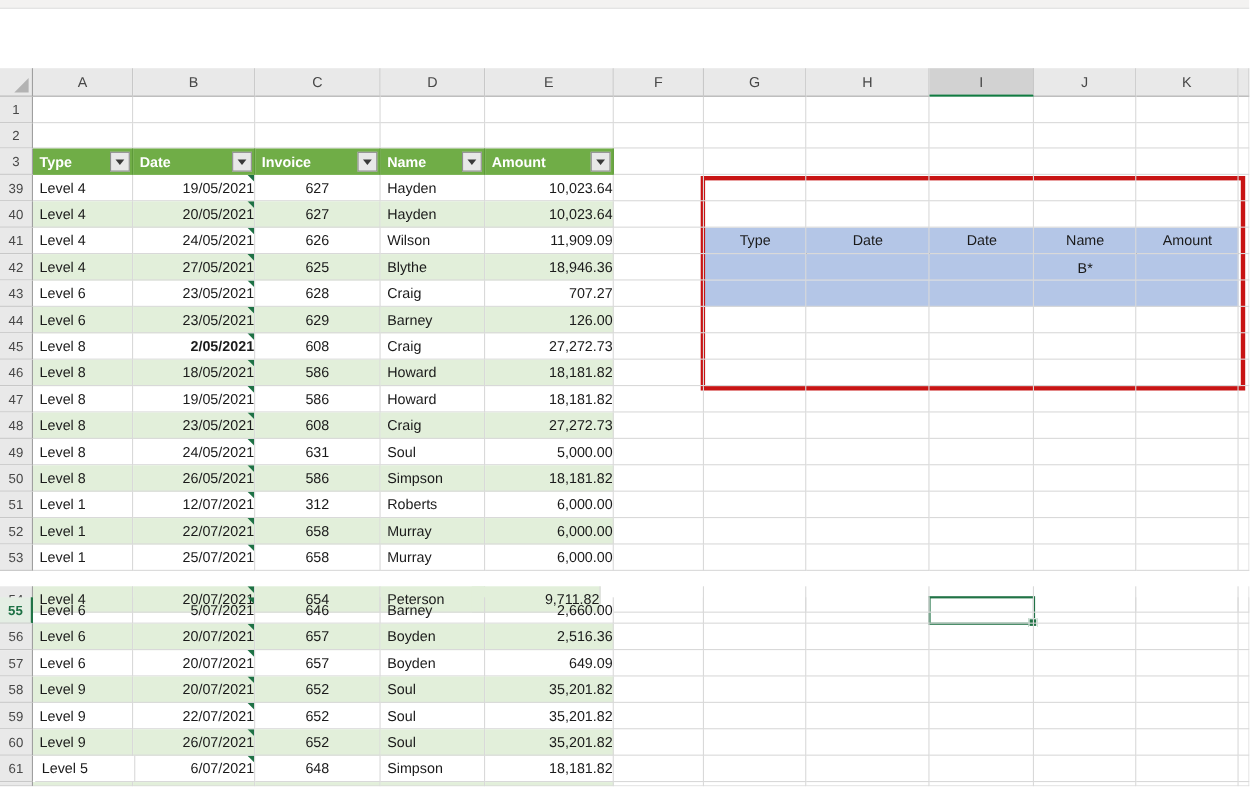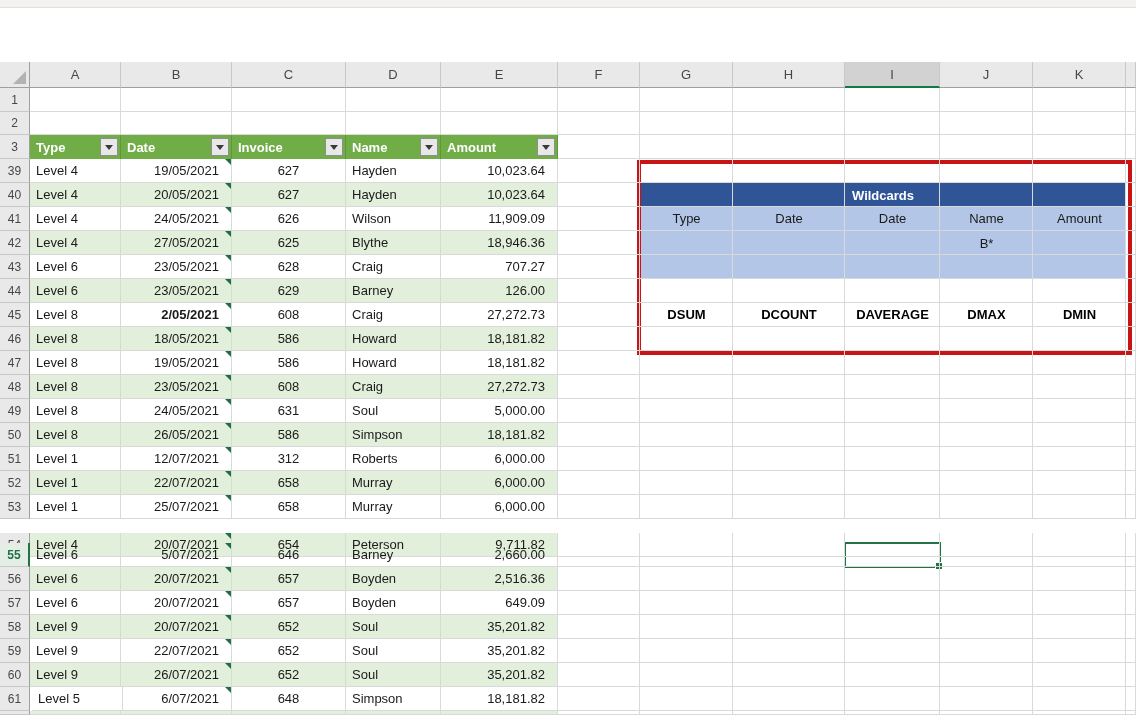--- a/index.html
+++ b/index.html
@@ -45,21 +45,21 @@
   .row-h { position:absolute; left:0; top:0; width:30px; height:100%;
     background:#e9e9e9; border-right:1px solid #9f9f9f; border-bottom:1px solid #c8c8c8;
     font-size:12px; color:#474747; display:flex; align-items:center; justify-content:center; }
   .row-h.selected { background:#e4eee4; color:#1e7145; border-right:2px solid #217346; font-weight:bold; }
   .cell { position:absolute; top:0; height:100%;
     border-right:1px solid #d9d9d9; border-bottom:1px solid #d9d9d9;
     font-size:13px; color:#1a1a1a; display:flex; align-items:center; overflow:hidden; }
   .cell.banded { background:#e2efda; }
   .cell.al { justify-content:flex-start; padding-left:6px; }
   .cell.ac { justify-content:center; }
-  .cell.ar { justify-content:flex-end; padding-right:12px; }
+  .cell.ar { justify-content:flex-end; padding-right:0; }
   .cell.tri::after { content:""; position:absolute; top:0; right:0; width:0; height:0;
     border-top:6px solid #1e7145; border-left:6px solid transparent; }
   
   .thead-cell { position:absolute; top:0; height:100%; background:#70ad47; color:#fff;
     font-weight:bold; font-size:13px; display:flex; align-items:center; padding-left:6px;
     border-right:1px solid #5d9939; }
   .filter-btn { position:absolute; right:2px; top:3px; width:18px; height:18px;
     background:#e8e8e8; border:1px solid #8e8e8e; display:flex; align-items:center;
     justify-content:center; }
   .filter-arrow { width:0; height:0; border-left:4px solid transparent;
@@ -104,43 +104,35 @@
       <div class="col-h" style="left: 640px; width: 93px;">G</div>
       <div class="col-h" style="left: 733px; width: 112px;">H</div>
       <div class="col-h selected" style="left: 845px; width: 95px;">I</div>
       <div class="col-h" style="left: 940px; width: 93px;">J</div>
       <div class="col-h" style="left: 1033px; width: 93px;">K</div>
       <div class="col-h" style="left: 1126px; width: 10px;"></div>
     </div>
 
   <div class="grid">
 
-    <div class="wc-title">Wildcards</div>
     <div class="wc-row wc-blue wc-bb" style="top:119px">
         <div class="wc-cell" style="left: 0px; width: 93px;">Type</div>
         <div class="wc-cell" style="left: 93px; width: 112px;">Date</div>
         <div class="wc-cell" style="left: 205px; width: 95px;">Date</div>
         <div class="wc-cell" style="left: 300px; width: 93px;">Name</div>
         <div class="wc-cell" style="left: 393px; width: 93px;">Amount</div>
       </div>
     <div class="wc-row wc-blue" style="top:143px">
         <div class="wc-cell" style="left: 0px; width: 93px;"></div>
         <div class="wc-cell" style="left: 93px; width: 112px;"></div>
         <div class="wc-cell" style="left: 205px; width: 95px;"></div>
         <div class="wc-cell" style="left: 300px; width: 93px;">B*</div>
         <div class="wc-cell" style="left: 393px; width: 93px;"></div>
       </div>
     <div class="wc-row wc-blue" style="top:167px"></div>
-    <div class="wc-row wc-bb" style="top:215px">
-        <div class="wc-cell bold" style="left: 0px; width: 93px;">DSUM</div>
-        <div class="wc-cell bold" style="left: 93px; width: 112px;">DCOUNT</div>
-        <div class="wc-cell bold" style="left: 205px; width: 95px;">DAVERAGE</div>
-        <div class="wc-cell bold" style="left: 300px; width: 93px;">DMAX</div>
-        <div class="wc-cell bold" style="left: 393px; width: 93px;">DMIN</div>
-      </div>
     <div class="red-box"></div>
     <div class="sel-box"></div>
   <div class="g-row" style="top: 0px; height: 24px;">
         <div class="row-h">1</div>
         <div class="cell" style="left: 30px; width: 91px;"></div>
         <div class="cell" style="left: 121px; width: 111px;"></div>
         <div class="cell" style="left: 232px; width: 114px;"></div>
         <div class="cell" style="left: 346px; width: 95px;"></div>
         <div class="cell" style="left: 441px; width: 117px;"></div>
         <div class="cell" style="left: 558px; width: 82px;"></div>
@@ -430,21 +422,21 @@
         <div class="cell" style="left: 940px; width: 93px;"></div>
         <div class="cell" style="left: 1033px; width: 93px;"></div>
         <div class="cell" style="left: 1126px; width: 10px;"></div>
       </div>
       <div class="g-row" style="top: 431px; height: 24px; margin-top: 14px;">
         <div class="row-h">54</div>
         <div class="cell banded al" style="left: 30px; width: 91px;">Level 4</div>
         <div class="cell banded ar tri" style="left: 121px; width: 111px;">20/07/2021</div>
         <div class="cell banded ac" style="left: 232px; width: 114px;">654</div>
         <div class="cell banded al" style="left: 346px; width: 95px;">Peterson</div>
-        <div class="cell banded ar" style="left: 441px; width: 117px;">9,711.82</div>
+        <div class="cell banded ar" style="left: 429px; width: 117px;">9,711.82</div>
         <div class="cell" style="left: 558px; width: 82px;"></div>
         <div class="cell" style="left: 640px; width: 93px;"></div>
         <div class="cell" style="left: 733px; width: 112px;"></div>
         <div class="cell" style="left: 845px; width: 95px;"></div>
         <div class="cell" style="left: 940px; width: 93px;"></div>
         <div class="cell" style="left: 1033px; width: 93px;"></div>
         <div class="cell" style="left: 1126px; width: 10px;"></div>
       </div>
       <div class="g-row" style="top: 455px; height: 24px;">
         <div class="row-h selected">55</div>

